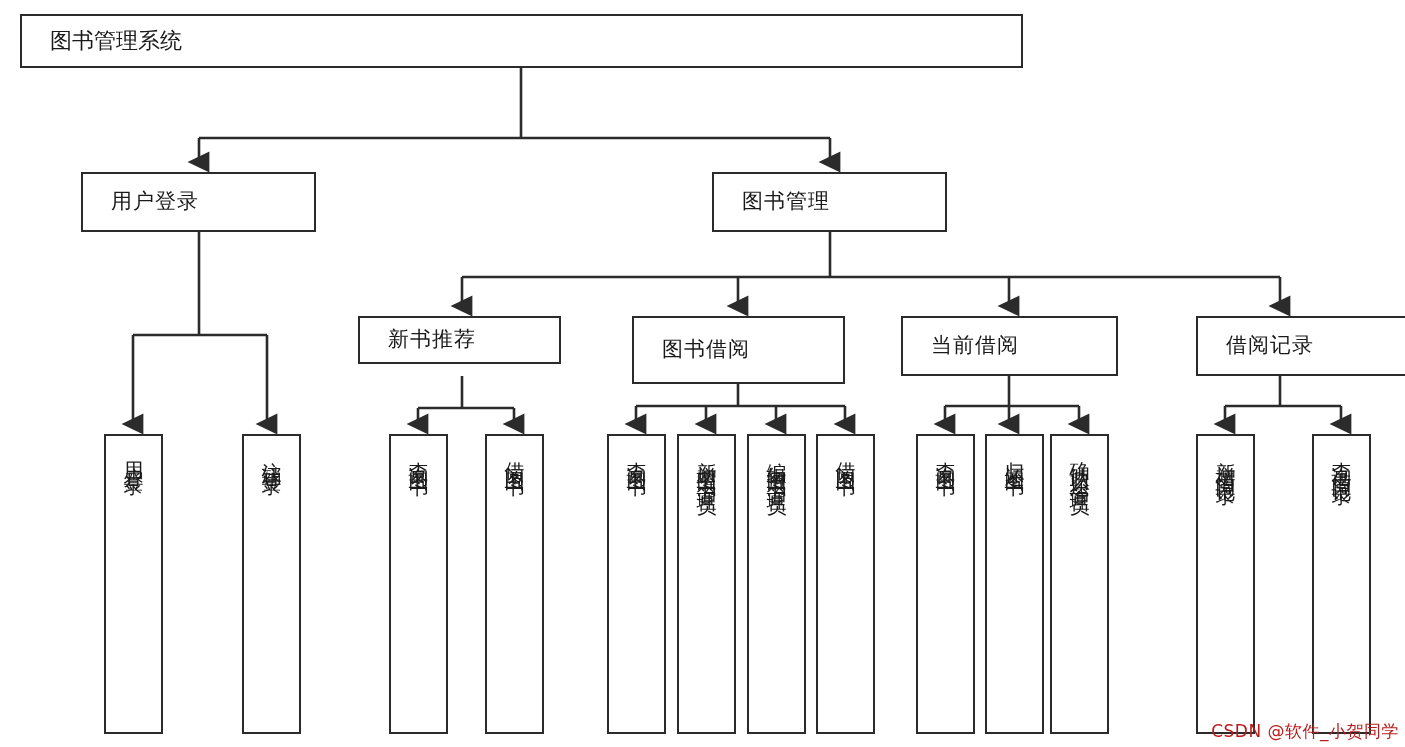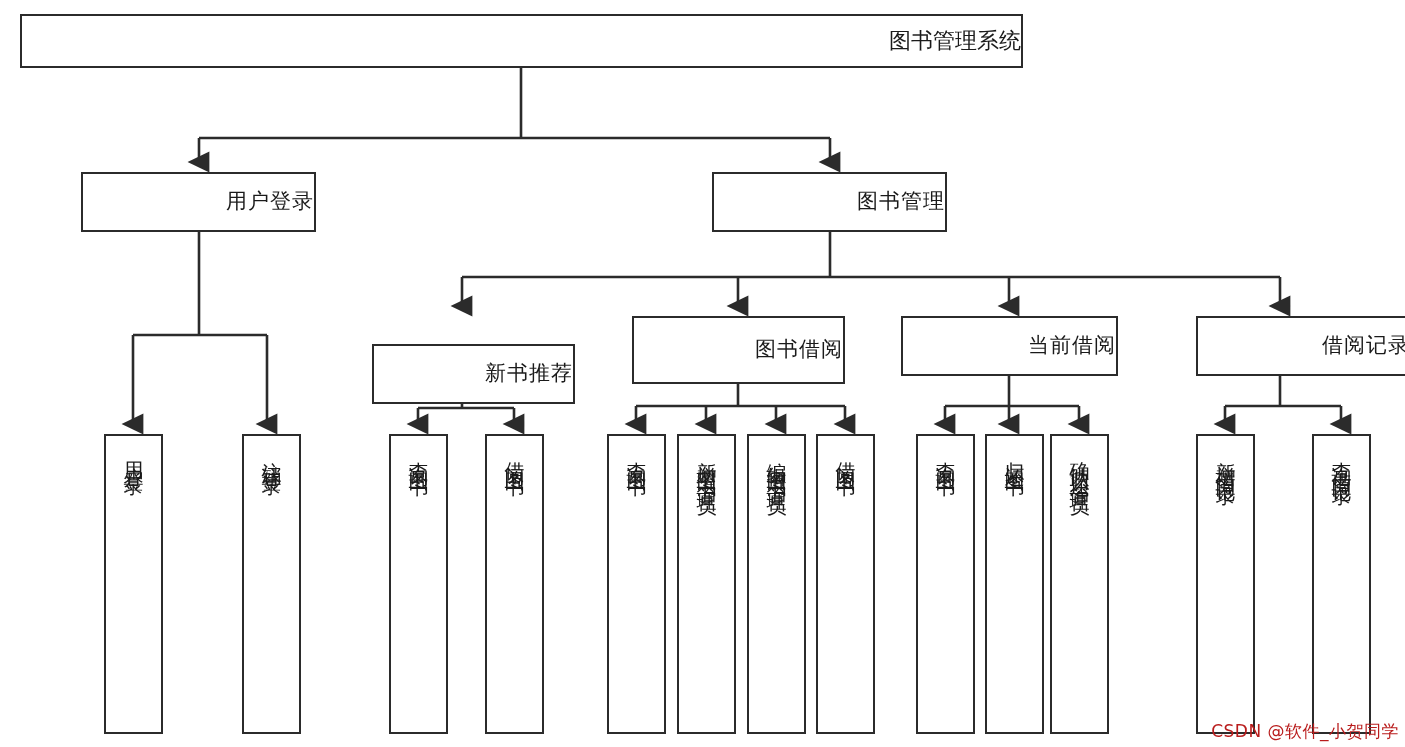--- a/index.html
+++ b/index.html
@@ -25,23 +25,24 @@
     width: 1405px;
     height: 747px;
   }
   .node {
     position: absolute;
     box-sizing: border-box;
     border: 2px solid #2b2b2b;
     background: #ffffff;
     display: flex;
     align-items: center;
-    justify-content: flex-end;
+    justify-content: flex-start;
     color: #1a1a1a;
     z-index: 2;
+    padding-left: 28px;
   }
   .node.h {
     font-size: 21px;
     letter-spacing: 1px;
     line-height: 1.2;
   }
   .node.root {
     font-size: 22px;
   }
   .node.leaf {
@@ -130,21 +131,21 @@
   </div>
 
   <div class="node h" style="left:81px; top:172px; width:235px; height:60px;">
     <span>用户登录</span>
   </div>
 
   <div class="node h" style="left:712px; top:172px; width:235px; height:60px;">
     <span>图书管理</span>
   </div>
 
-  <div class="node h" style="left:372px; top:316px; width:203px; height:60px;margin-top:28px;">
+  <div class="node h" style="left:358px; top:316px; width:203px; height:48px;">
     <span>新书推荐</span>
   </div>
 
   <div class="node h" style="left:632px; top:316px; width:213px; height:68px;">
     <span>图书借阅</span>
   </div>
 
   <div class="node h" style="left:901px; top:316px; width:217px; height:60px;">
     <span>当前借阅</span>
   </div>

